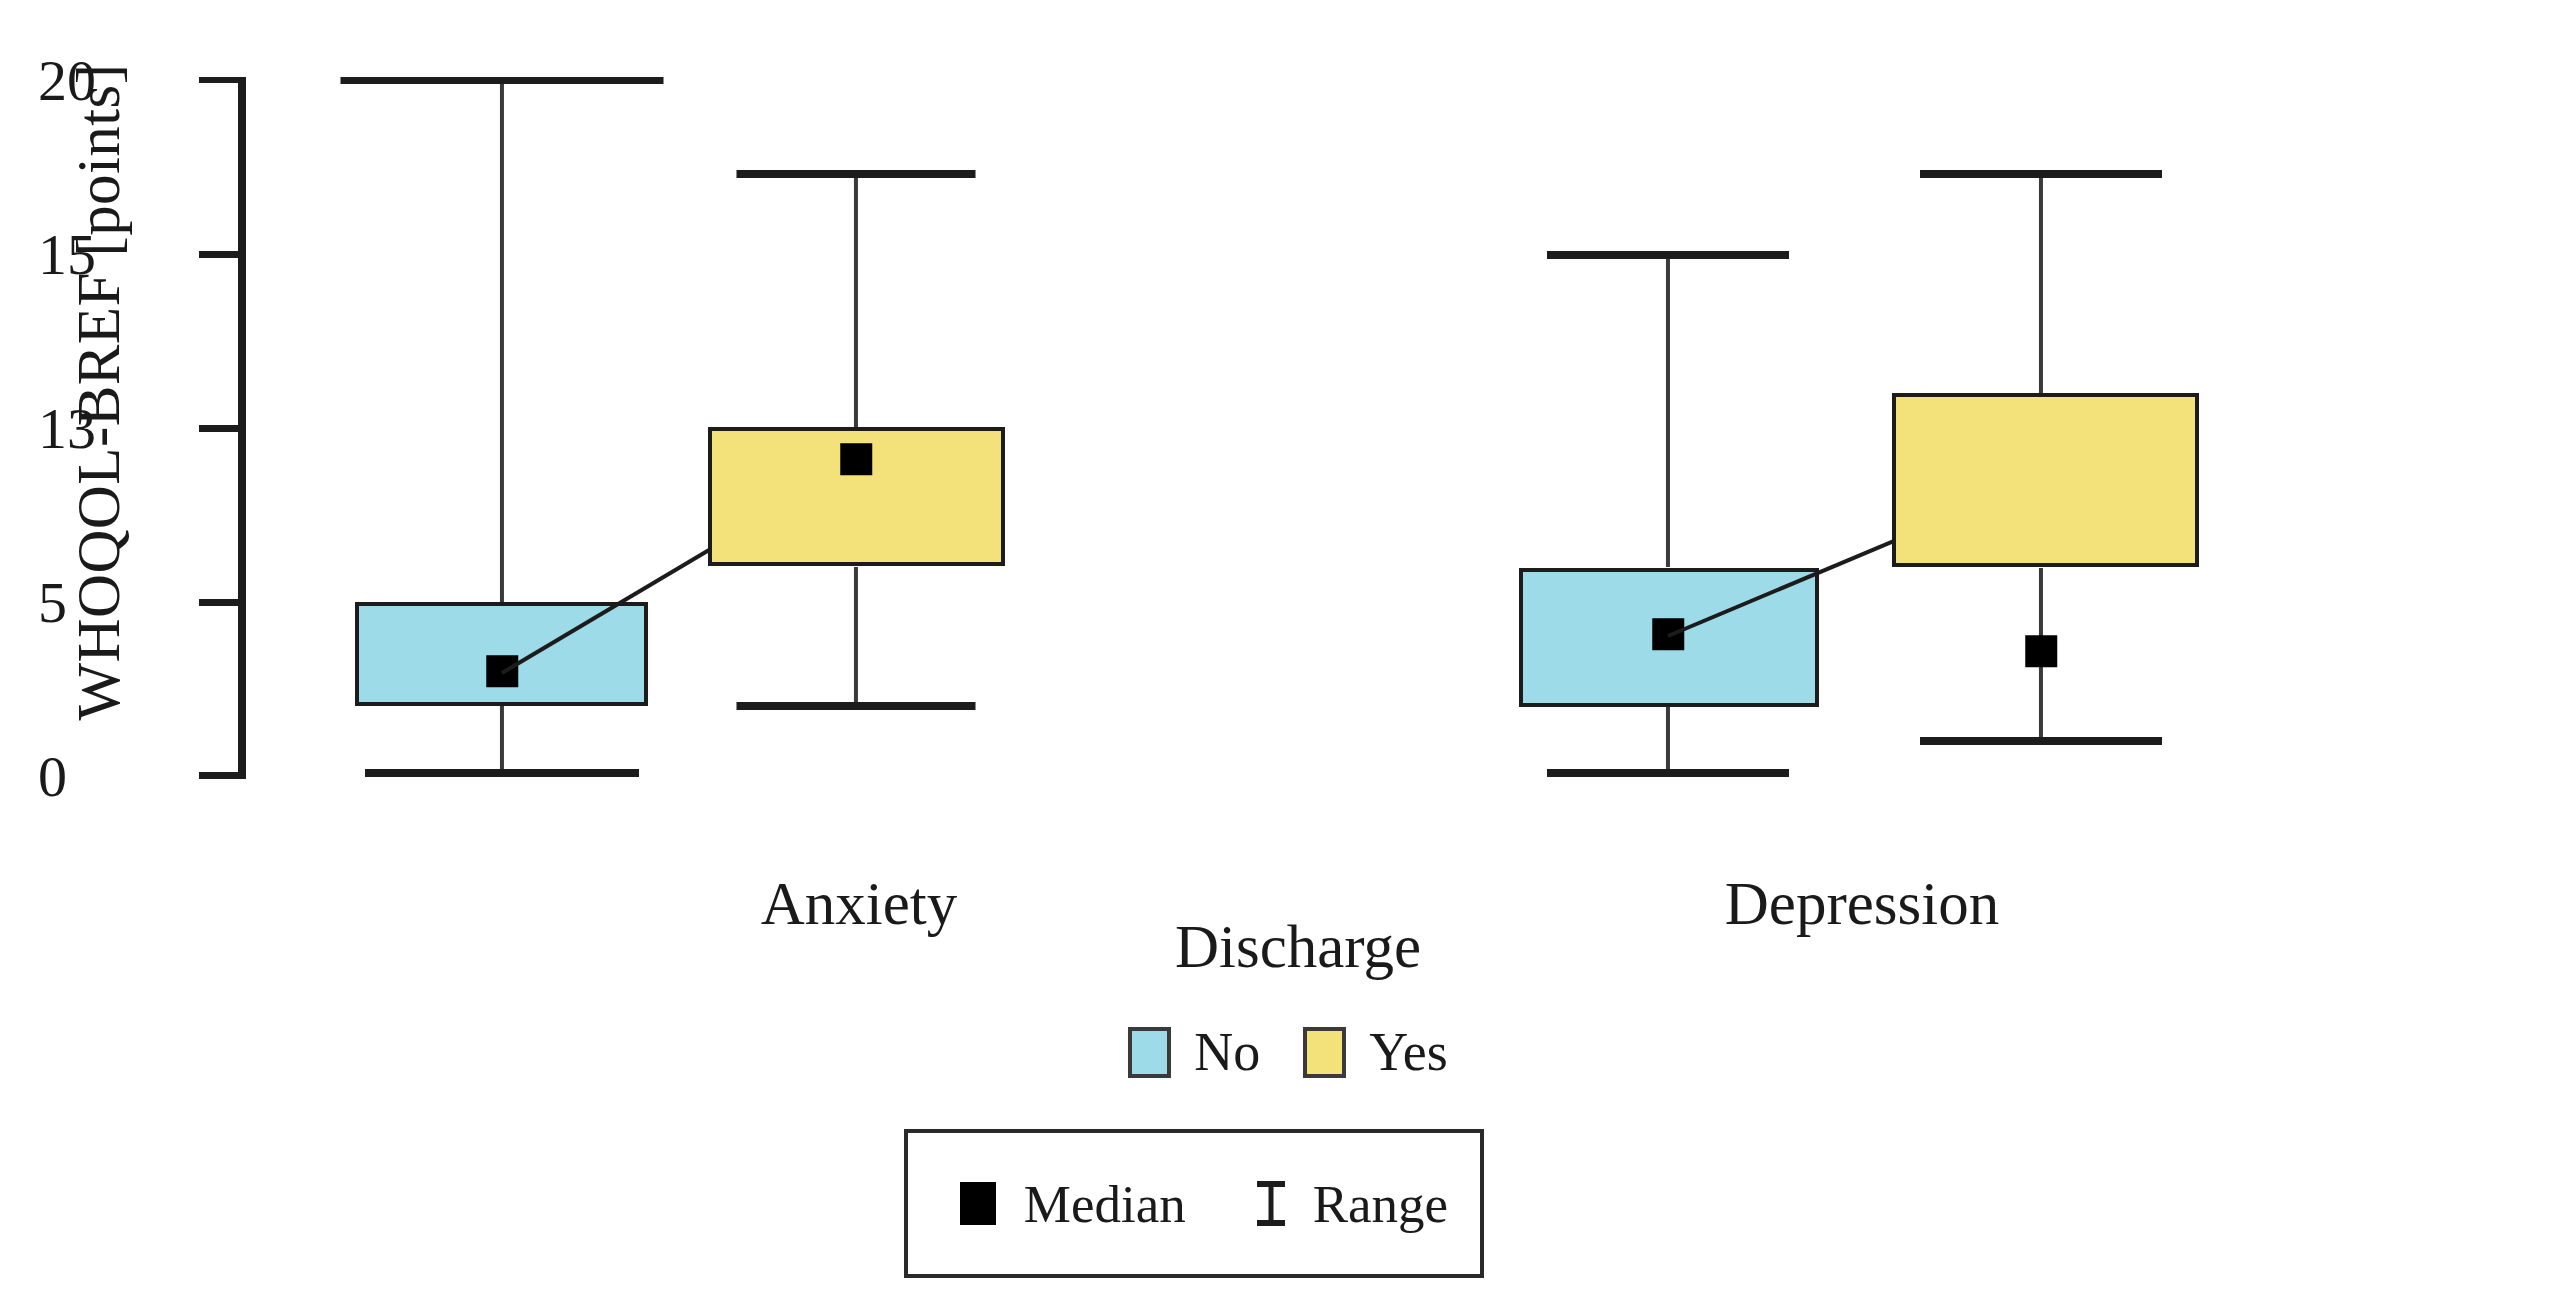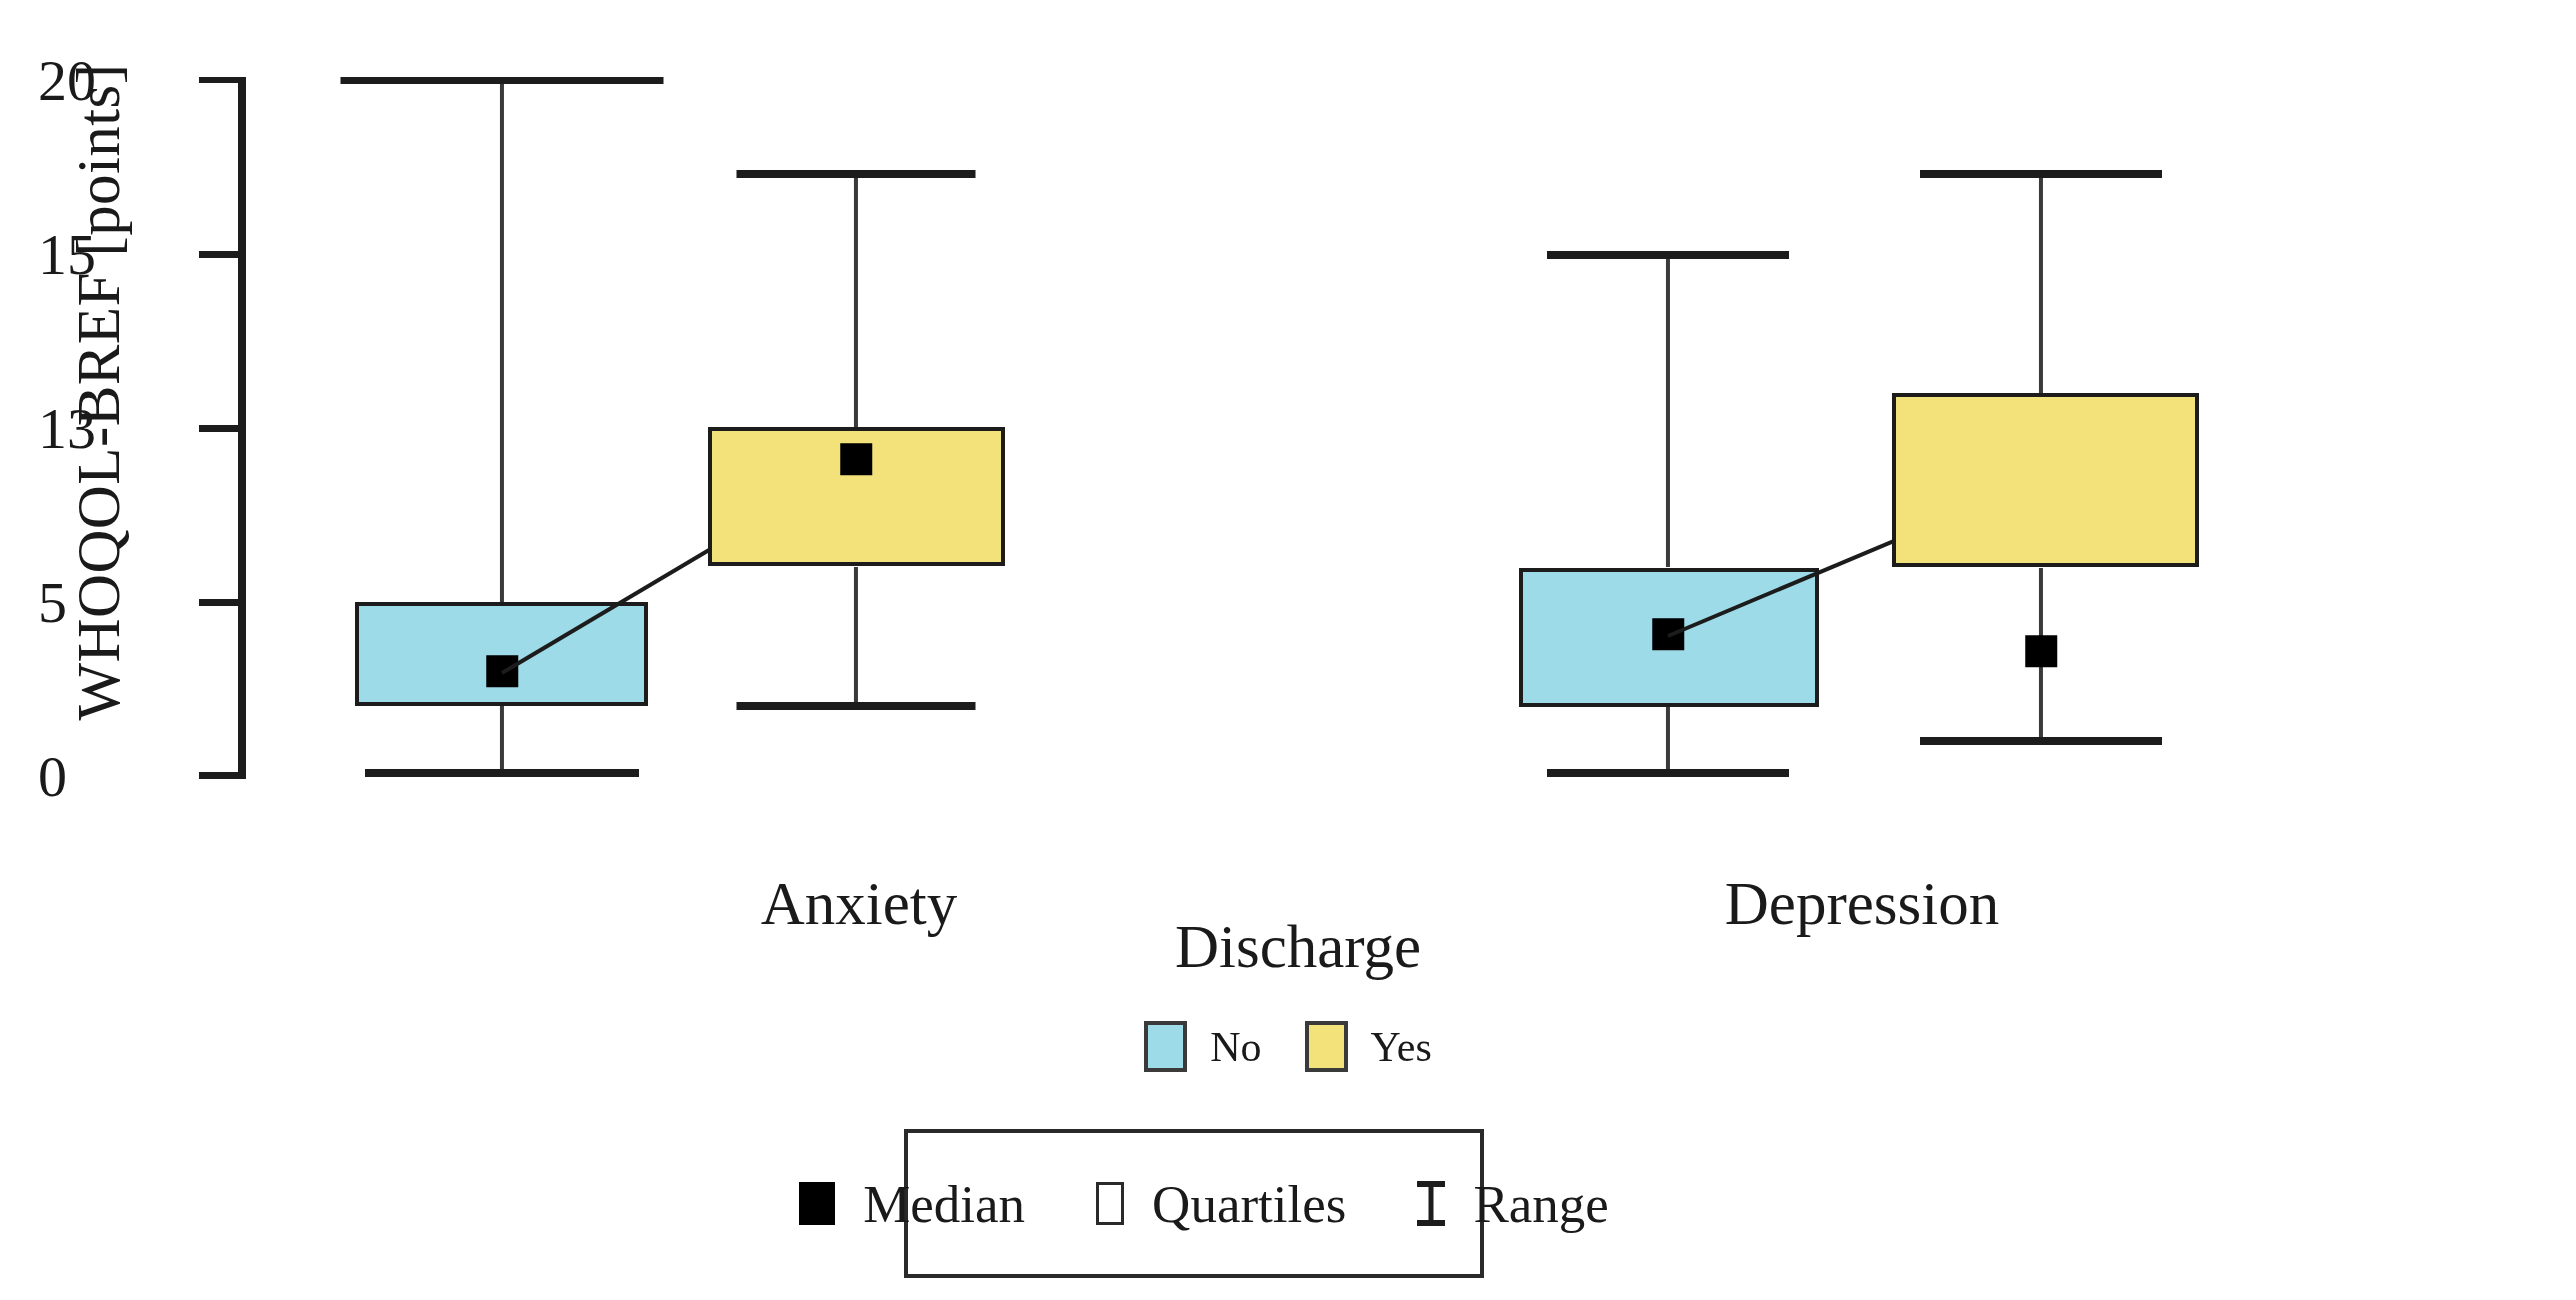--- a/index.html
+++ b/index.html
@@ -105,21 +105,21 @@
     font-size:61px;
     padding-left:20px;
   }
   .legend-series {
     position:absolute;
     left:0; right:0; top:1021px;
     display:flex;
     justify-content:center;
     align-items:center;
     gap:43px;
-    font-size:42px;
+    font-size:54px;
   }
   .legend-entry { display:flex; align-items:center; gap:23px; }
   .swatch {
     width:43px; height:51px;
     border:4.1px solid #3a3a3a;
     box-sizing:border-box;
   }
   .swatch.no  { background:#9ddbe8; }
   .swatch.yes { background:#f3e27a; }
 
@@ -238,24 +238,20 @@
       <span>Yes</span>
     </div>
   </div>
 
   <div class="legend-box">
     <div class="legend-box-entry">
       <span class="key-median"></span>
       <span>Median</span>
     </div>
     <div class="legend-box-entry">
-      <span class="key-quartiles"></span>
-      <span>Quartiles</span>
-    </div>
-    <div class="legend-box-entry">
       <span class="key-range">
           <i></i>
         </span>
       <span>Range</span>
     </div>
   </div>
 
 </div>
 
 

